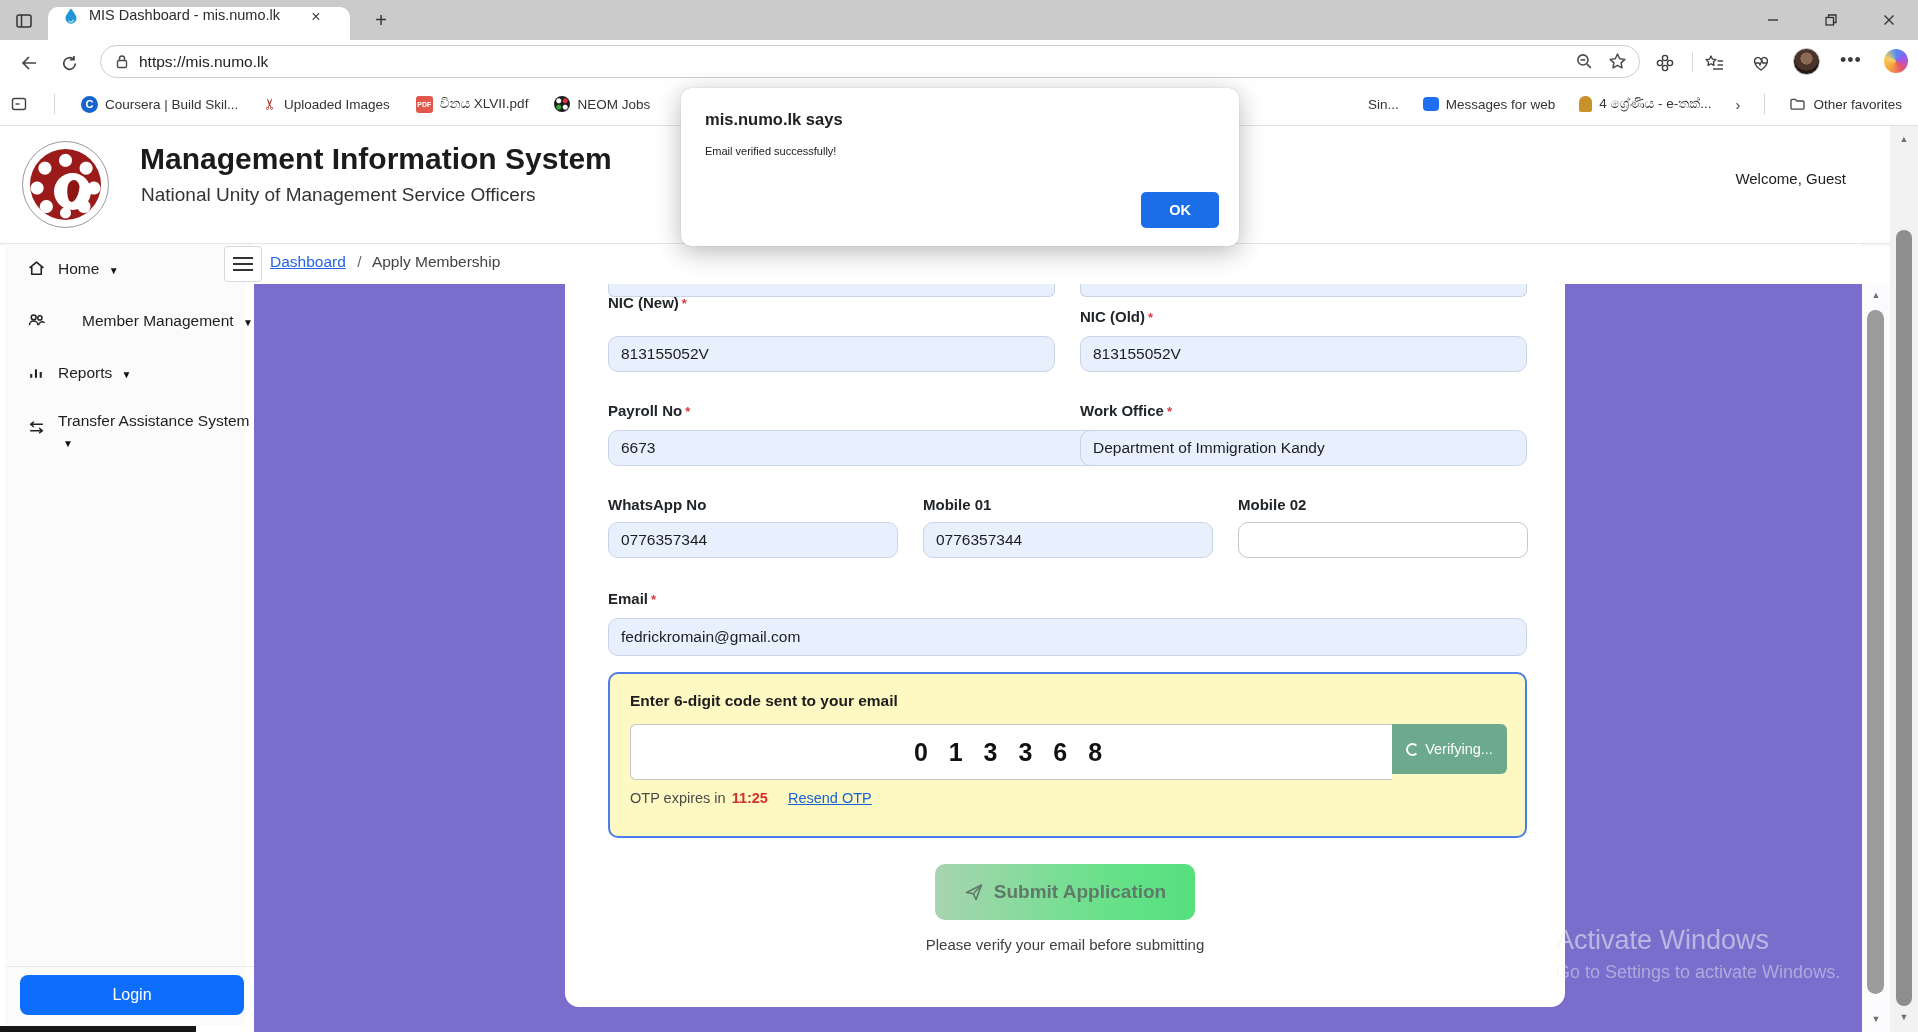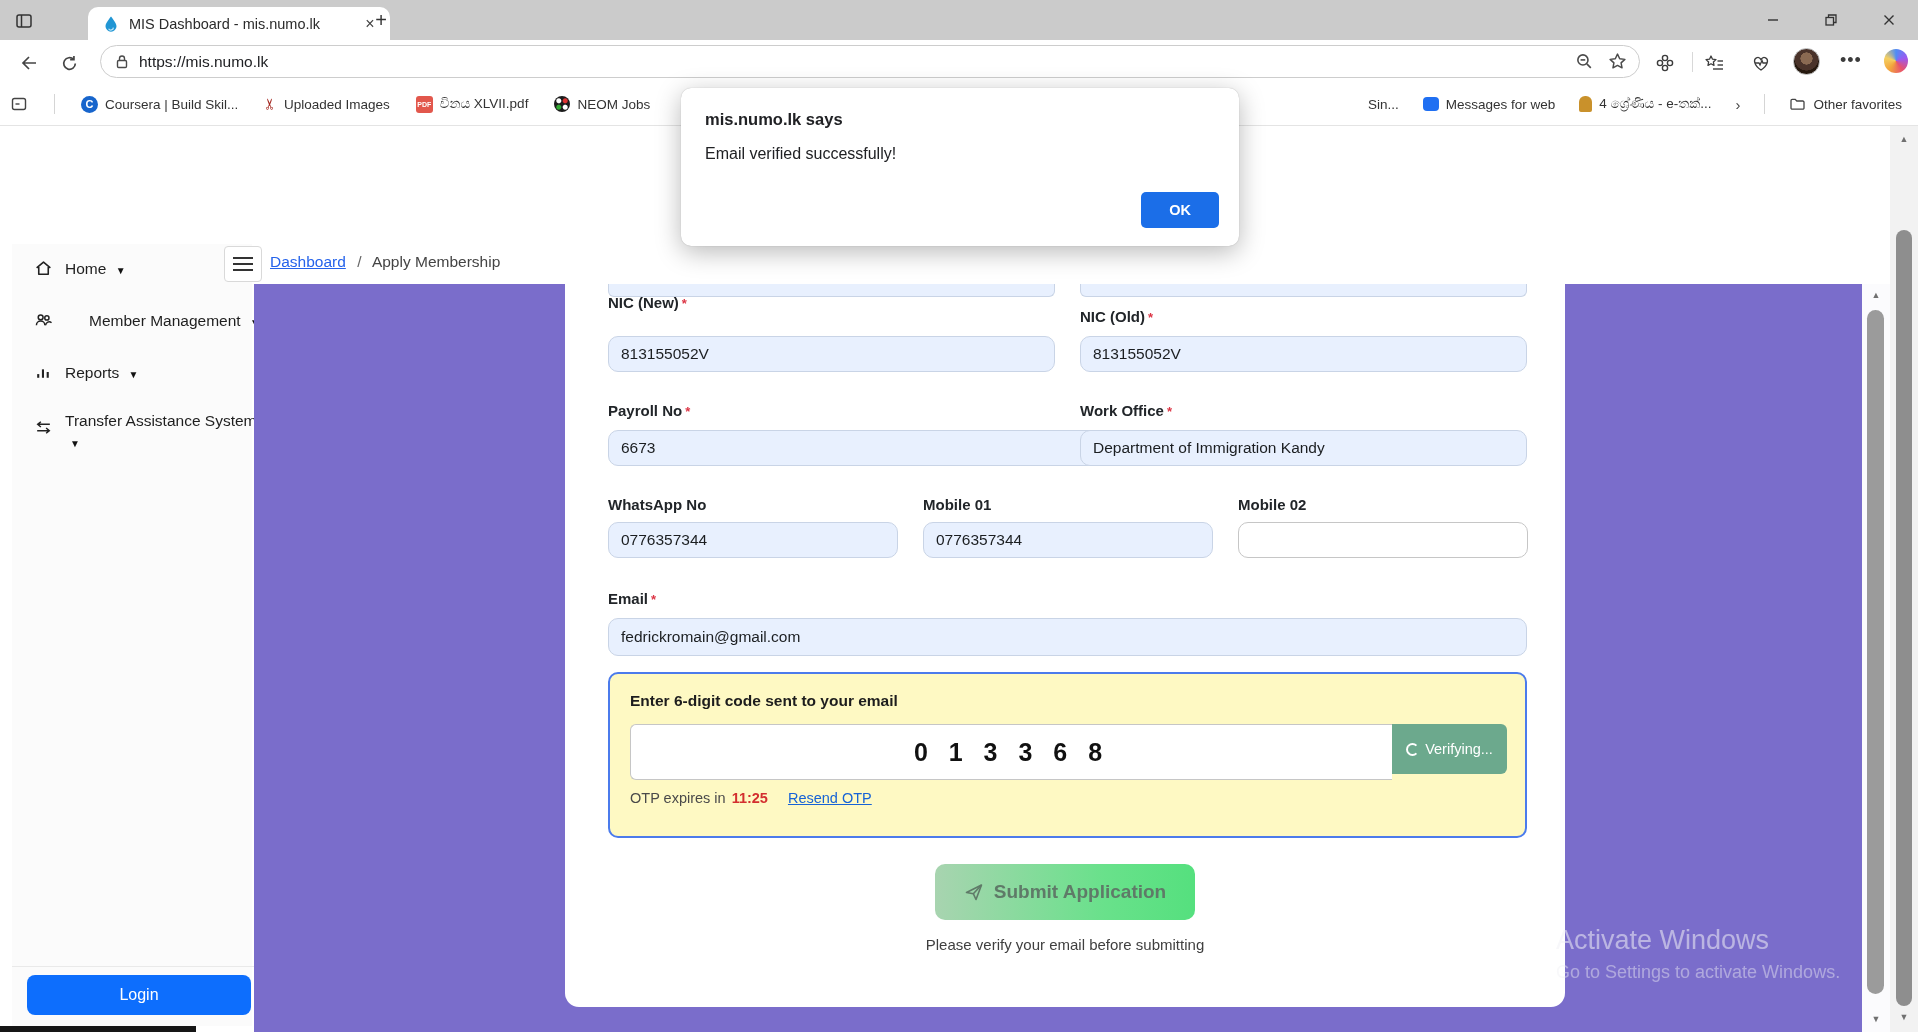--- a/index.html
+++ b/index.html
@@ -2,21 +2,21 @@
 <html><head>
 <meta charset="utf-8">
 <style>
   * { box-sizing: border-box; margin:0; padding:0; }
   body { margin:0; background:#444; font-family:"Liberation Sans", sans-serif; }
   .screen { position:relative; width:1918px; height:1032px; background:#fff; overflow:hidden; font-family:"Liberation Sans", sans-serif; }
 
   
   .titlebar { position:absolute; left:0; top:0; width:1918px; height:40px; background:#cbcbcb; }
   .tab-actions { position:absolute; left:12px; top:9px; width:24px; height:24px; display:flex; align-items:center; justify-content:center; border-radius:5px; cursor:pointer; }
-  .tab { position:absolute; left:48px; top:7px; width:302px; height:33px; background:#fff; border-radius:10px 10px 0 0; display:flex; align-items:center; padding:0 10px 0 14px;margin-left:40px; }
+  .tab { position:absolute; left:48px; top:7px; width:302px; height:33px; background:#fff; border-radius:10px 10px 0 0; display:flex; padding:0 24px 0 14px; }
   .favicon { width:18px; height:18px; margin-right:9px; flex:0 0 auto; }
   .tab-title { font-size:14.5px; color:#2b2b2b; white-space:nowrap; overflow:hidden; flex:1; }
   .tab-close { width:20px; height:20px; border-radius:4px; text-align:center; line-height:19px; font-size:16px; color:#444; cursor:pointer; flex:0 0 auto; }
   .newtab { position:absolute; left:368px; top:8px; width:26px; height:26px; font-size:20px; color:#333; text-align:center; line-height:25px; border-radius:5px; cursor:pointer; }
   .win-controls { position:absolute; right:0; top:0; height:40px; display:flex; }
   .winbtn { width:58px; height:40px; display:flex; align-items:center; justify-content:center; color:#333; cursor:pointer; }
 
   
   .toolbar { position:absolute; left:0; top:40px; width:1918px; height:42px; background:#fff; }
   .navbtn { position:absolute; top:50px; width:26px; height:26px; display:flex; align-items:center; justify-content:center; cursor:pointer; border-radius:5px; }
@@ -58,21 +58,21 @@
       radial-gradient(circle at 10% 55%, #fff 0 6px, transparent 7px),
       radial-gradient(circle at 21% 27%, #fff 0 6px, transparent 7px),
       #9b1b1b; }
   .logo-center { position:absolute; left:24px; top:24px; width:37px; height:37px; border-radius:50%; background:#fff; }
   .logo-drop { position:absolute; left:13px; top:7px; width:12px; height:22px; background:#8c1713; border-radius:50% 50% 50% 50% / 35% 35% 65% 65%; transform:rotate(8deg); }
   .site-title { position:absolute; left:140px; top:16px; font-size:30px; font-weight:bold; color:#1b1b1b; }
   .site-subtitle { position:absolute; left:141px; top:58px; font-size:19px; color:#333; }
   .welcome { position:absolute; right:72px; top:44px; font-size:15px; color:#222; }
 
   
-  .sidebar { position:absolute; left:12px; top:244px; width:240px; height:782px; background:#fbfbfb; }
+  .sidebar { position:absolute; left:5px; top:244px; width:240px; height:782px; background:#fbfbfb; }
   .side-item { position:absolute; left:0; width:254px; display:flex; align-items:flex-start; gap:12px; padding-left:22px; cursor:pointer; color:#1f1f1f; font-size:15.5px; }
   .side-item .icn { flex:0 0 auto; margin-top:1px; }
   .side-label { max-width:200px; line-height:21px; }
   .caret { font-size:10px; color:#111; margin-left:5px; }
   .login-sep { position:absolute; left:0; top:722px; width:254px; height:1px; background:#e9e9e9; }
   .login-btn { position:absolute; left:15px; top:731px; width:224px; height:40px; background:#0d6efd; color:#fff; font-size:16px; border:none; border-radius:8px; cursor:pointer; }
 
   .breadcrumb-strip { position:absolute; left:254px; top:244px; width:1608px; height:40px; background:#fff; }
   .hamburger { position:absolute; left:224px; top:246px; width:38px; height:36px; background:#fff; border:1px solid #d9d9d9; border-radius:4px; cursor:pointer; display:flex; flex-direction:column; justify-content:center; gap:4px; padding:0 8px; }
   .hamburger i { display:block; height:2px; background:#333; }
@@ -100,21 +100,21 @@
   .otp-foot { position:absolute; left:20px; top:116px; font-size:14.5px; color:#4a4a4a; display:flex; gap:6px; align-items:center; }
   .otp-time { color:#d32f2f; font-weight:bold; }
   .resend { color:#1663d6; text-decoration:underline; cursor:pointer; margin-left:14px; }
 
   .submit-btn { position:absolute; left:370px; top:580px; width:260px; height:56px; border:none; border-radius:10px; background:linear-gradient(90deg,#a8d4b0 0%, #69e18b 65%, #55e07e 100%); color:#5f7a68; font-size:19px; font-weight:bold; display:flex; align-items:center; justify-content:center; gap:10px; cursor:not-allowed; }
   .submit-note { position:absolute; left:0; top:652px; width:1000px; text-align:center; font-size:15px; color:#3f3f3f; }
 
   
   .js-dialog { position:absolute; left:681px; top:88px; width:558px; height:158px; background:#fff; border-radius:10px; box-shadow:0 6px 26px rgba(0,0,0,.28), 0 0 1px rgba(0,0,0,.3); z-index:50; }
   .dlg-title { position:absolute; left:24px; top:22px; font-size:16.5px; font-weight:bold; color:#202124; }
-  .dlg-msg { position:absolute; left:24px; top:57px; font-size:16px; color:#202124; }
+  .dlg-msg { position:absolute; left:24px; top:57px; font-size:11px; color:#202124; }
   .dlg-ok { position:absolute; right:20px; bottom:18px; width:78px; height:36px; background:#1b6ee8; color:#fff; font-size:14.5px; font-weight:bold; border:none; border-radius:5px; cursor:pointer; }
 
   
   .wm1 { position:absolute; left:1556px; top:925px; font-size:27px; color:rgba(240,240,245,.55); z-index:5; }
   .wm2 { position:absolute; left:1556px; top:962px; font-size:18px; color:rgba(240,240,245,.45); z-index:5; }
   .scroll-inner { position:absolute; left:1862px; top:284px; width:28px; height:748px; background:#fbfbfd; }
   .scroll-outer { position:absolute; left:1890px; top:126px; width:28px; height:906px; background:#f2f2f2; }
   .sb-arrow { position:absolute; left:0; width:100%; text-align:center; font-size:9px; color:#707070; }
   .sb-thumb { position:absolute; border-radius:9px; background:#9b9b9b; }
   .taskbar-strip { position:absolute; left:0; top:1026px; width:196px; height:6px; background:#161616; }
@@ -260,20 +260,32 @@
       <div class="bm-divider"></div>
       <div class="bm-item">
         <svg class="icn" width="17" height="17" viewBox="0 0 17 17">
             <path d="M2 4.5 a1.2 1.2 0 0 1 1.2 -1.2 H6.2 L7.8 5 H13.8 A1.2 1.2 0 0 1 15 6.2 V12 a1.2 1.2 0 0 1 -1.2 1.2 H3.2 A1.2 1.2 0 0 1 2 12 Z" fill="none" stroke="#444" stroke-width="1.3"></path>
           </svg>
         <span class="lbl">Other favorites</span>
       </div>
     </div>
   </div>
 
+  <div class="site-header">
+    <div class="logo">
+      <div class="logo-ring">
+          <div class="logo-center">
+            <div class="logo-drop"></div>
+          </div>
+        </div>
+    </div>
+    <div class="site-title">Management Information System</div>
+    <div class="site-subtitle">National Unity of Management Service Officers</div>
+    <div class="welcome">Welcome, Guest</div>
+  </div>
 
   <div class="sidebar">
     <div class="side-item" style="top:14px;">
       <svg class="icn" width="19" height="19" viewBox="0 0 18 18">
           <path d="M2.5 8.5 L9 3 L15.5 8.5 M4.5 7.5 V14.5 H13.5 V7.5" fill="none" stroke="#222" stroke-width="1.5" stroke-linejoin="round"></path>
         </svg>
       <span class="side-label"><span>Home</span> <span class="caret">▼</span></span>
     </div>
     <div class="side-item" style="top:66px;gap:36px;">
       <svg class="icn" width="19" height="19" viewBox="0 0 18 18">

